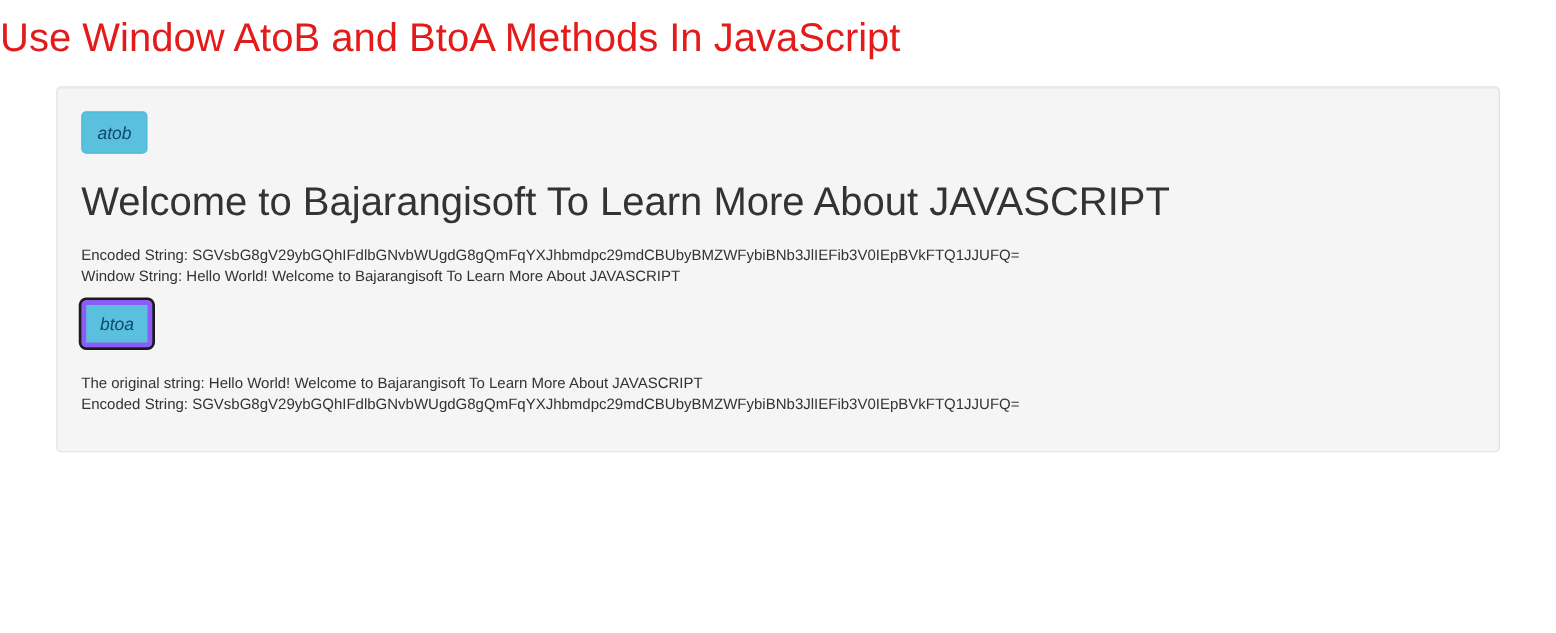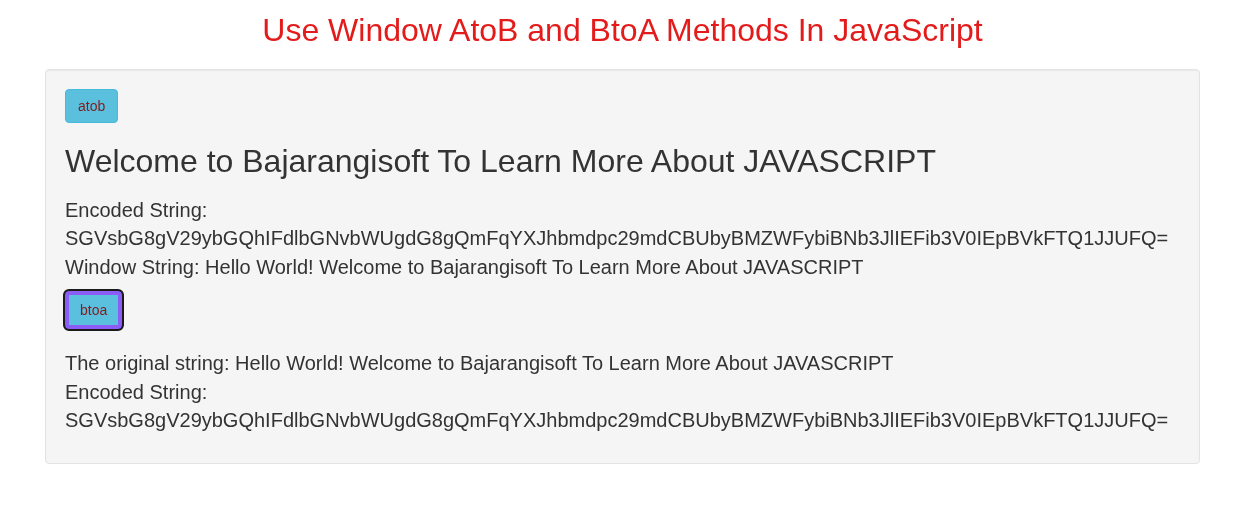--- a/index.html
+++ b/index.html
@@ -8,21 +8,21 @@
     body {
       margin: 0;
       padding: 0;
       font-family: "Helvetica Neue", Helvetica, Arial, sans-serif;
       font-size: 14px;
       color: #333;
       background: #fff;
       width: 1245px;
     }
     .page-title {
-      text-align: center;
+      text-align: left;
       color: #e31b1b;
       font-size: 32px;
       font-weight: 500;
       margin: 12px 0 20px 0;
     }
     .well {
       margin: 20px 45px 0 45px;
       background-color: #f5f5f5;
       border: 1px solid #e3e3e3;
       border-radius: 4px;
@@ -35,40 +35,41 @@
       padding: 6px 12px;
       font-size: 14px;
       font-weight: 400;
       line-height: 1.42857143;
       text-align: center;
       white-space: nowrap;
       vertical-align: middle;
       cursor: pointer;
       border: 1px solid transparent;
       border-radius: 4px;
-      color: #7f1d1d;
+      color: #0c4a6e;
       background-color: #5bc0de;
       border-color: #46b8da;
       user-select: none;
+      font-style: italic;
     }
     .btn.focused {
       outline: 2px solid #1a1a1a;
       outline-offset: 0;
       border: 4px solid #8b5cf6;
       padding: 5px 11px;
       box-shadow: 0 0 0 1px #333;
     }
     .heading {
       font-size: 32px;
       font-weight: 500;
       margin: 20px 0 12px 0;
       color: #333;
     }
     .output {
-      font-size: 20px;
+      font-size: 12px;
       color: #333;
       line-height: 1.42;
       margin: 16px 0 10px 0;
       word-wrap: break-word;
     }
     .spacer {
       height: 4px;
     }
   </style>
 </head>

